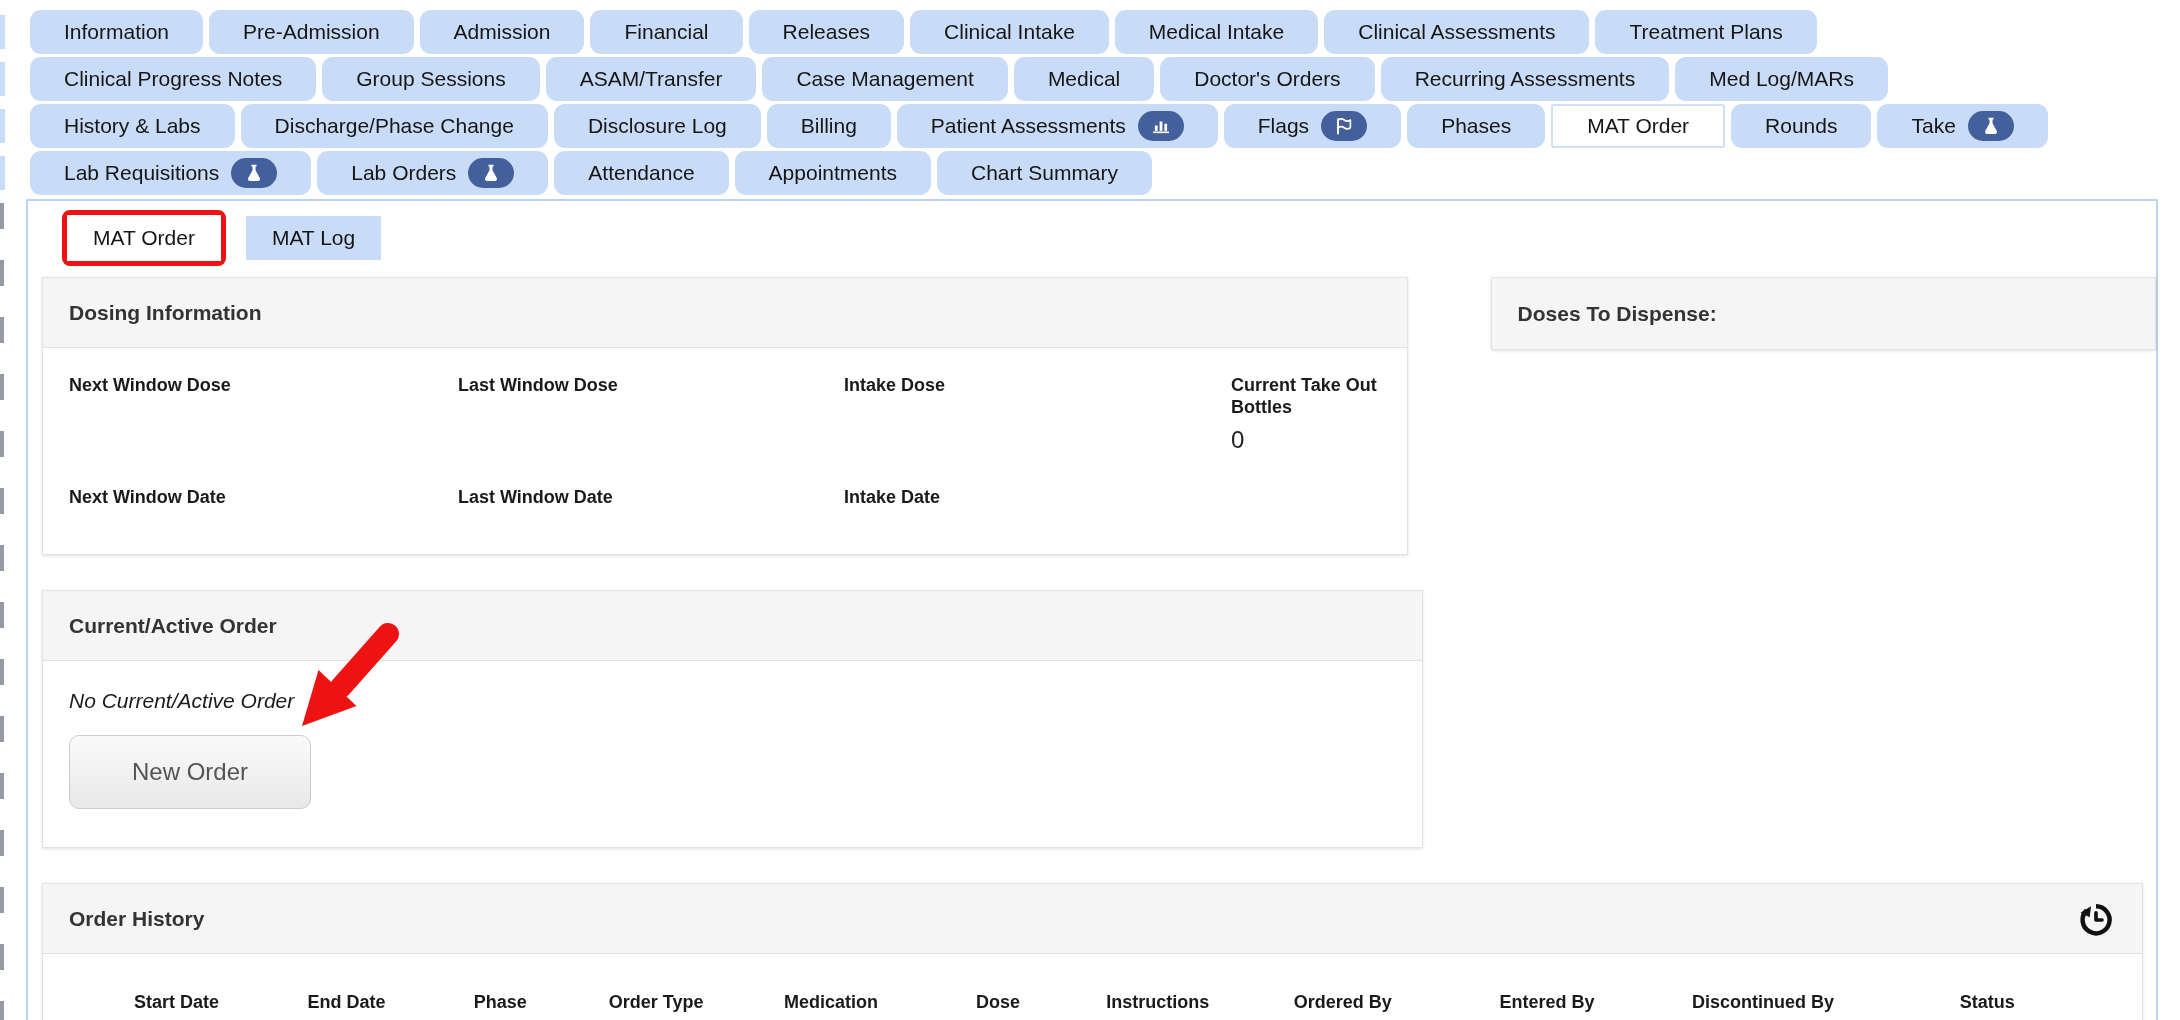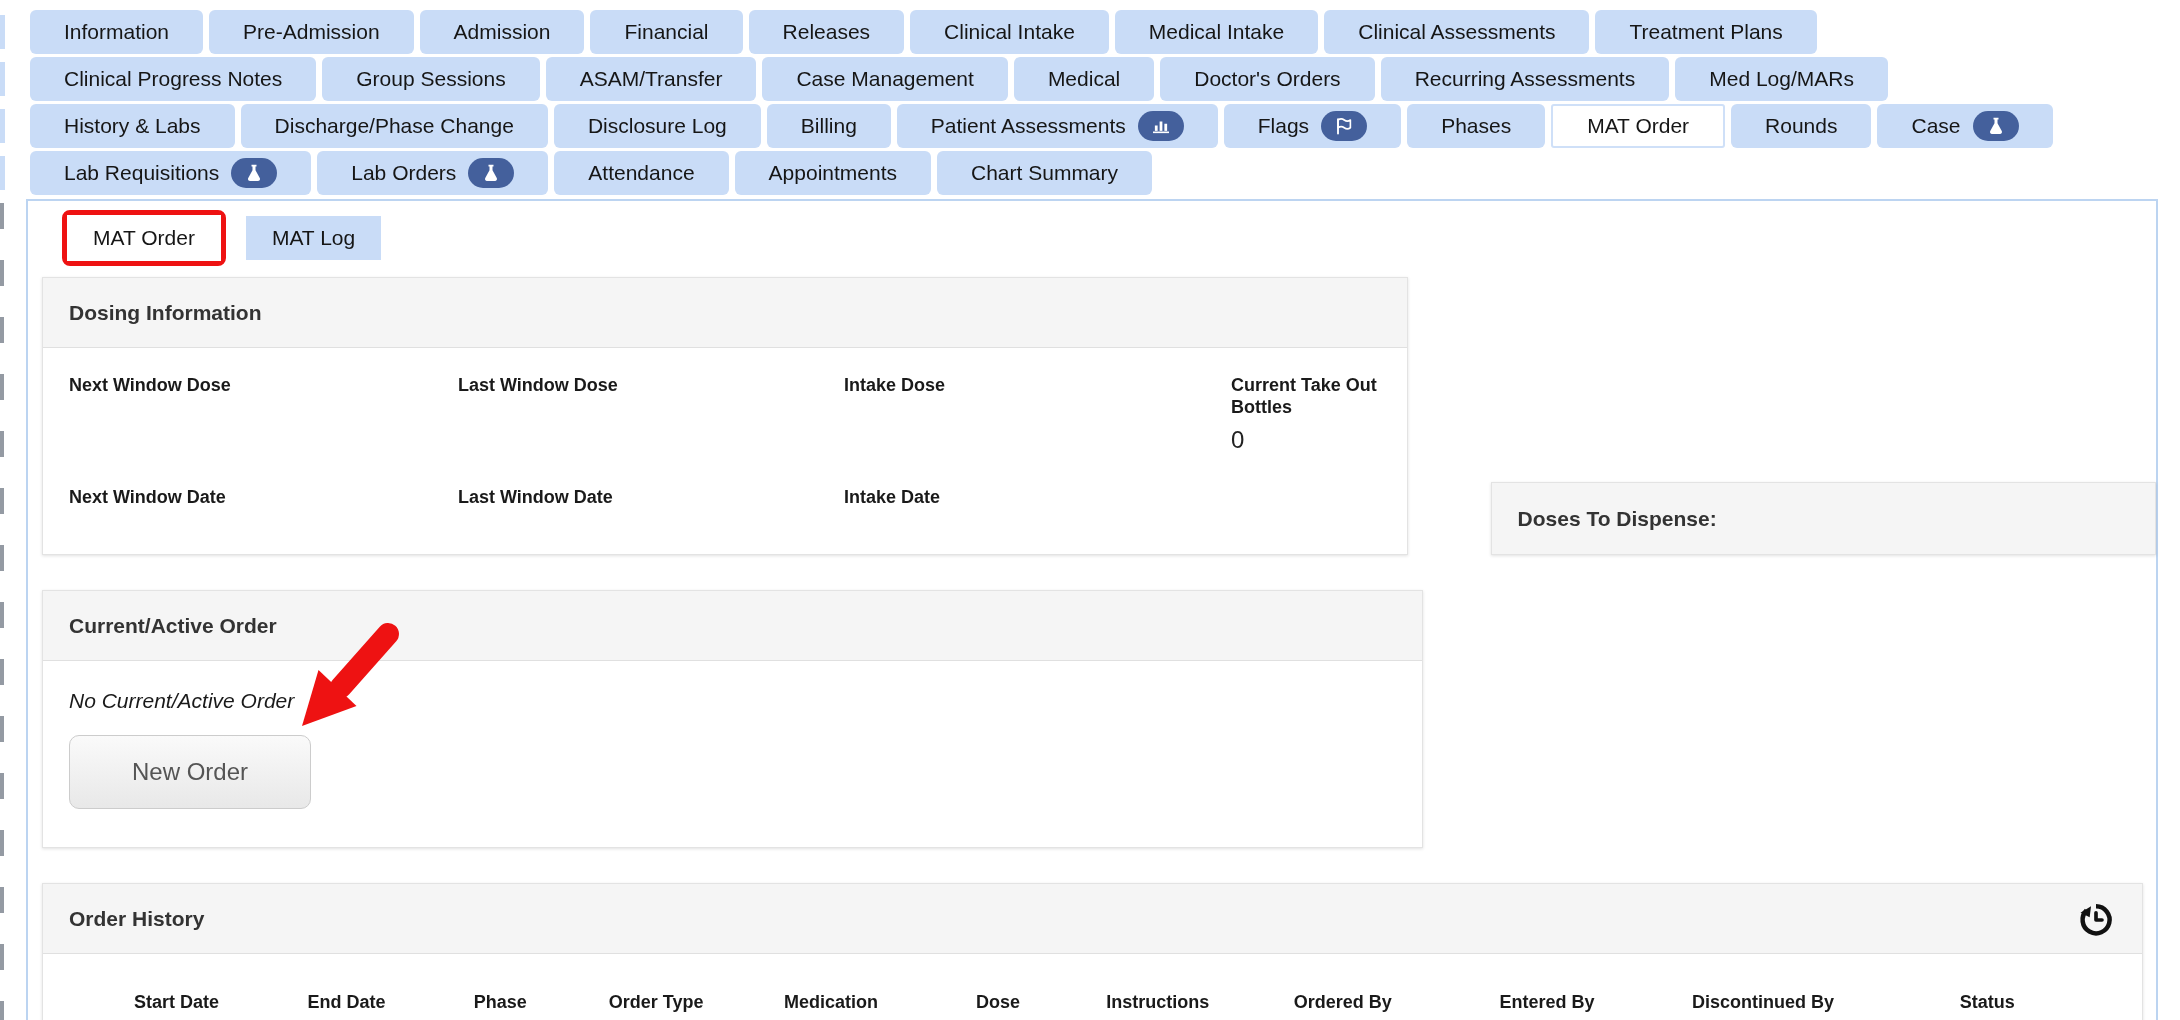--- a/index.html
+++ b/index.html
@@ -4,21 +4,21 @@
 <style>
   * { box-sizing: border-box; margin: 0; padding: 0; }
   html,body { width: 2180px; height: 1020px; overflow: hidden; background: #fff;
     font-family: "Liberation Sans", sans-serif; position: relative; }
 
   
   .nav { padding: 10px 0 0 30px; position: relative; }
   .nav-row { display: flex; gap: 6px; margin-bottom: 3px; }
   .tab { background: #c9dcf7; color: #161616; font-size: 21px; height: 44px;
     line-height: 44px; padding: 0 34px; white-space: nowrap; cursor: pointer;
-    display: flex; align-items: center; border-radius: 6px; }
+    display: flex; align-items: center; border-radius: 11px; }
   .tab.active { background: #fff; border: 2px solid #cfe0f8; border-radius: 3px;
     line-height: 40px; }
   .badge { display: inline-flex; align-items: center; justify-content: center;
     width: 46px; height: 30px; border-radius: 16px; background: #44609c; margin-left: 12px; }
   .badge svg { display: block; }
 
   
   .edge-sliver { position: absolute; left: 0; width: 5px; height: 34px; background: #c9dcf7; }
   .edge-dashes { position: absolute; left: 0; top: 203px; width: 4px; height: 817px;
     background: repeating-linear-gradient(to bottom, #949aa3 0 26px, transparent 26px 57px); }
@@ -34,21 +34,21 @@
     padding: 0 26px; cursor: pointer; }
   .subtab.active { background: #fff; }
   .subtab.inactive { background: #c9dcf7; height: 44px; margin-left: 20px; }
 
   
   .panel { background: #fff; border: 1px solid #e3e3e3; box-shadow: 0 1px 3px rgba(0,0,0,.12); }
   .panel-header { background: #f5f5f5; border-bottom: 1px solid #e0e0e0; height: 70px;
     display: flex; align-items: center; justify-content: space-between; padding: 0 26px;
     font-size: 21px; font-weight: bold; color: #333; }
 
-  .content-row { display: flex; align-items: flex-end; margin-top: 11px; gap: 36px; }
+  .content-row { display: flex; align-items: flex-start; margin-top: 11px; gap: 36px; }
   .dosing-panel { width: 1381px; }
   .doses-panel { width: 673px; margin-left: 47px; }
   .doses-panel .panel-header { border-bottom: none; height: 71px; }
 
   .dosing-body { padding: 26px 26px 46px 26px; }
   .dosing-grid { display: grid; grid-template-columns: 389px 386px 387px auto; }
   .field-label { font-size: 18px; font-weight: bold; color: #1a1a1a; line-height: 22px; }
   .field-value { font-size: 24px; color: #222; margin-top: 8px; min-height: 30px; }
   .dosing-grid.second { margin-top: 30px; }
 
@@ -123,21 +123,21 @@
         <svg width="20" height="20" viewBox="0 0 16 16">
           <path d="M3.2 14 V2.6" stroke="#fff" stroke-width="1.5" stroke-linecap="round" fill="none"></path>
           <path d="M3.2 3.2 C5 2 6.5 2 8.2 3.2 C9.9 4.4 11.4 4.4 13.1 3.2 V9.4 C11.4 10.6 9.9 10.6 8.2 9.4 C6.5 8.2 5 8.2 3.2 9.4 Z" stroke="#fff" stroke-width="1.3" fill="none" stroke-linejoin="round"></path>
         </svg>
       </span>
     </div>
     <div class="tab">Phases</div>
     <div class="tab active">MAT Order</div>
     <div class="tab">Rounds</div>
     <div class="tab">
-      <span>Case</span>
+      <span>Take</span>
       <span class="badge">
         <svg width="20" height="20" viewBox="0 0 16 16">
           <path d="M6 1.4 h4 v1.3 h-0.8 v3 l3.4 6.3 c0.6 1.1 -0.2 2.4 -1.4 2.4 H4.8 c-1.2 0 -2 -1.3 -1.4 -2.4 l3.4 -6.3 v-3 H6 Z" fill="#fff"></path>
         </svg>
       </span>
     </div>
   </div>
   <div class="nav-row">
     <div class="tab">
       <span>Lab Requisitions</span>

